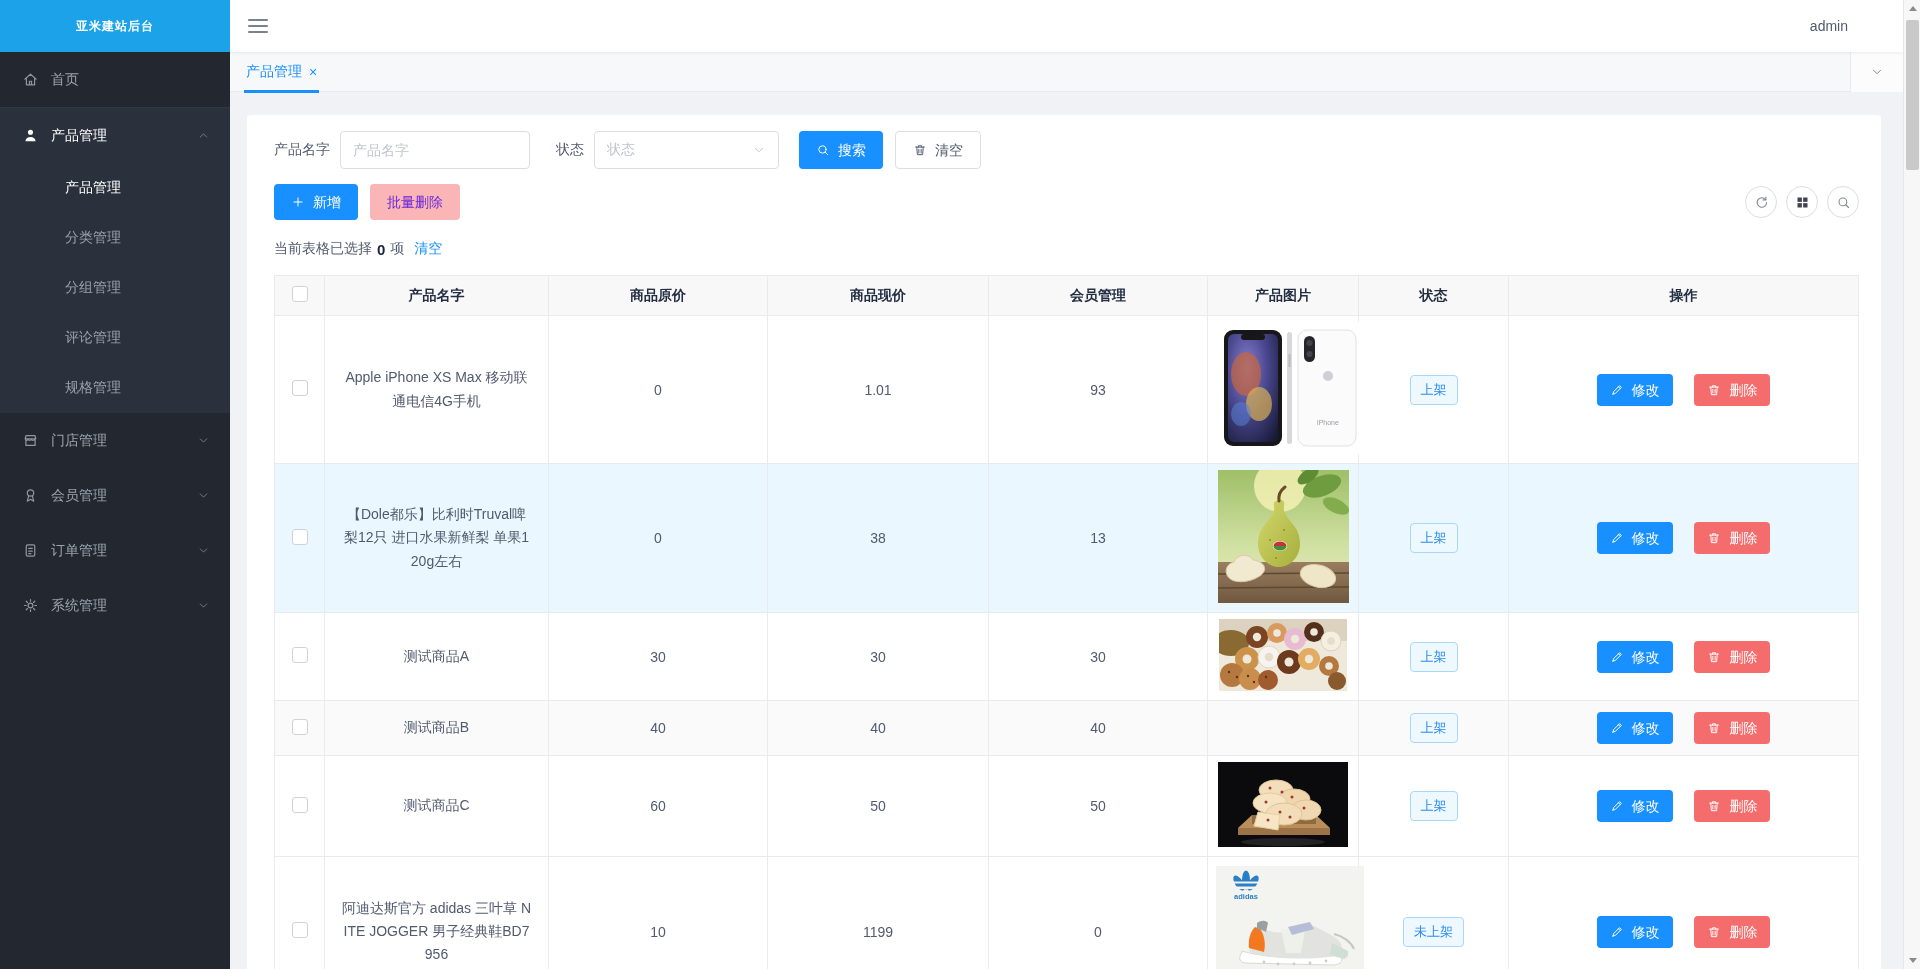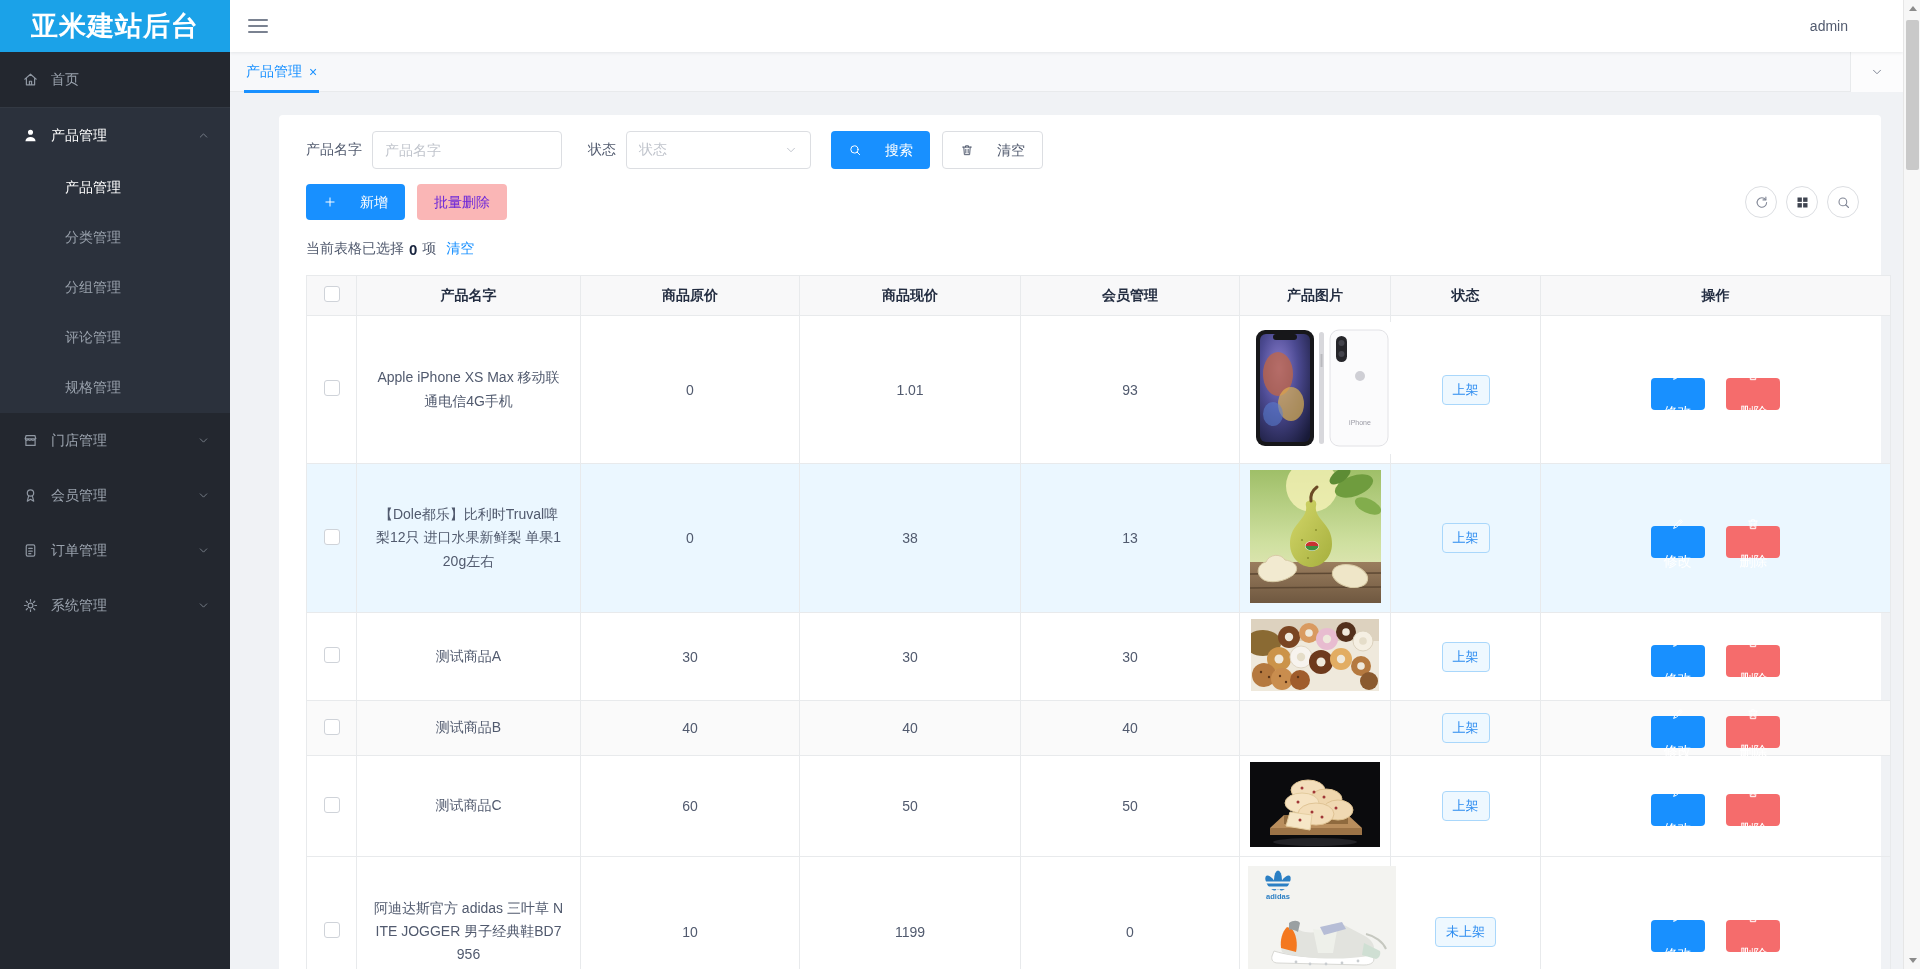--- a/index.html
+++ b/index.html
@@ -18,21 +18,21 @@
   *{box-sizing:border-box;margin:0;padding:0;}
   html,body{width:1920px;height:969px;overflow:hidden;}
   body{font-family:"Liberation Sans","DejaVu Sans",sans-serif;font-size:14px;color:var(--text);background:#f0f2f5;}
   svg{display:block;}
   .ic{display:inline-block;line-height:0;}
   .ic svg{stroke:currentColor;fill:none;stroke-width:1.7;stroke-linecap:round;stroke-linejoin:round;}
 
   
   .sidebar{position:absolute;left:0;top:0;width:230px;height:969px;background:var(--sidebar-bg);z-index:5;}
   .logo{height:52px;background:var(--header-blue);color:#fff;display:flex;align-items:center;justify-content:center;
-        font-size:27px;font-weight:700;letter-spacing:1px;}
+        font-size:12px;font-weight:700;letter-spacing:1px;}
   .nav-item{height:55px;display:flex;align-items:center;padding-left:22px;color:#9ba3ae;cursor:pointer;}
   .nav-item .mi{width:17px;height:17px;margin-right:12px;color:#8f97a2;}
   .nav-item .chev{margin-left:auto;margin-right:20px;width:13px;height:13px;color:#7a828c;}
   .nav-item.lit, .nav-item.lit .mi{color:#fff;}
   .submenu{background:var(--sidebar-submenu-bg);}
   .submenu .nav-item{height:50px;padding-left:65px;color:#98a0ab;}
   .submenu .nav-item.active{color:#fff;}
   .group-open{background:var(--sidebar-submenu-bg);border-top:1px solid rgba(255,255,255,.04);}
 
   
@@ -44,34 +44,34 @@
 
   
   .tabbar{position:absolute;left:230px;top:52px;right:17px;height:40px;background:#f7f8fa;border-bottom:1px solid #e8eaec;z-index:3;}
   .tab{position:relative;display:inline-flex;align-items:center;height:40px;margin-left:14px;color:var(--primary);cursor:pointer;padding:0 2px;}
   .tab::after{content:"";position:absolute;left:0;right:0;bottom:-1px;height:3px;background:var(--primary);}
   .tab .close{margin-left:7px;font-size:14px;line-height:1;}
   .tab-drop{position:absolute;right:0;top:0;width:53px;height:40px;background:#fcfcfd;border-left:1px solid #e8eaec;
             display:flex;align-items:center;justify-content:center;color:#808695;cursor:pointer;}
 
   
-  .content{position:absolute;left:230px;top:92px;right:17px;bottom:0;background:#f0f2f5;padding:23px 22px 0 17px;overflow:hidden;margin-left:32px;}
+  .content{position:absolute;left:230px;top:92px;right:17px;bottom:0;background:#f0f2f5;padding:23px 22px 0 17px;overflow:hidden;}
   .card{background:#fff;border-radius:4px;min-height:900px;padding:16px 22px 0 27px;}
 
   .filter-row{display:flex;align-items:center;}
   .flabel{margin-right:10px;color:#515a6e;}
   .tinput{width:190px;height:38px;border:1px solid #dcdee2;border-radius:4px;padding:0 12px;font-size:14px;color:#515a6e;outline:none;
           font-family:inherit;}
   .tinput::placeholder{color:#c0c4cc;}
   .fgap{width:26px;}
   .select{width:185px;height:38px;border:1px solid #dcdee2;border-radius:4px;display:flex;align-items:center;
           padding:0 12px;color:#c0c4cc;cursor:pointer;background:#fff;}
   .select .chev{margin-left:auto;width:14px;height:14px;color:#c0c4cc;}
 
-  .btn{display:inline-flex;align-items:center;justify-content:center;gap:23px;border:none;border-radius:4px;
+  .btn{display:inline-flex;align-items:center;justify-content:center;gap:8px;border:none;border-radius:4px;
        font-size:14px;font-family:inherit;cursor:pointer;line-height:1;}
   .btn .bic{width:14px;height:14px;}
   .btn-primary{background:var(--primary);color:#fff;}
   .btn-plain{background:#fff;color:#515a6e;border:1px solid #dcdee2;}
   .btn-danger{background:var(--danger);color:#fff;}
   .btn-danger-disabled{background:var(--danger-disabled);color:#6d28d9;cursor:not-allowed;}
   .h38{height:38px;padding:0 17px;}
   .h36{height:36px;padding:0 17px;}
   .ml12{margin-left:12px;}
   .ml20{margin-left:20px;}
@@ -92,21 +92,21 @@
   table{border-collapse:collapse;table-layout:fixed;width:1584px;margin-top:17px;}
   th,td{border:1px solid var(--border);text-align:center;vertical-align:middle;font-size:14px;}
   thead th{background:#f8f8f9;height:40px;color:#242e42;font-weight:700;}
   td{color:#515a6e;padding:6px 8px;}
   .c-name{padding:6px 16px;line-height:1.65;word-break:break-all;}
   tr.hover td{background:#ebf7ff;}
   tr.stripe td{background:#fafafa;}
   .checkbox{display:inline-block;width:16px;height:16px;border:1px solid #cfd3d9;border-radius:3px;background:#fff;cursor:pointer;}
   .badge{display:inline-block;padding:5px 10px;border:1px solid var(--badge-border);background:var(--badge-bg);
          color:var(--badge-text);border-radius:4px;font-size:13px;white-space:nowrap;}
-  .c-ops .btn{height:32px;padding:0 13px;flex-direction:column;}
+  .c-ops .btn{height:32px;padding:0 13px;}
   .c-ops .btn + .btn{margin-left:18px;}
   .pimg{display:inline-block;line-height:0;}
 
   
   .scrollbar{position:absolute;right:0;top:0;width:17px;height:969px;background:#f7f7f7;border-left:1px solid #e6e6e6;z-index:10;}
   .sb-arrow{position:absolute;left:0;width:17px;height:17px;display:flex;align-items:center;justify-content:center;cursor:pointer;}
   .sb-arrow.up{top:0;}
   .sb-arrow.down{bottom:0;}
   .tri-up{width:0;height:0;border-left:4px solid transparent;border-right:4px solid transparent;border-bottom:5px solid #8b8b8b;}
   .tri-down{width:0;height:0;border-left:4px solid transparent;border-right:4px solid transparent;border-top:5px solid #8b8b8b;}

